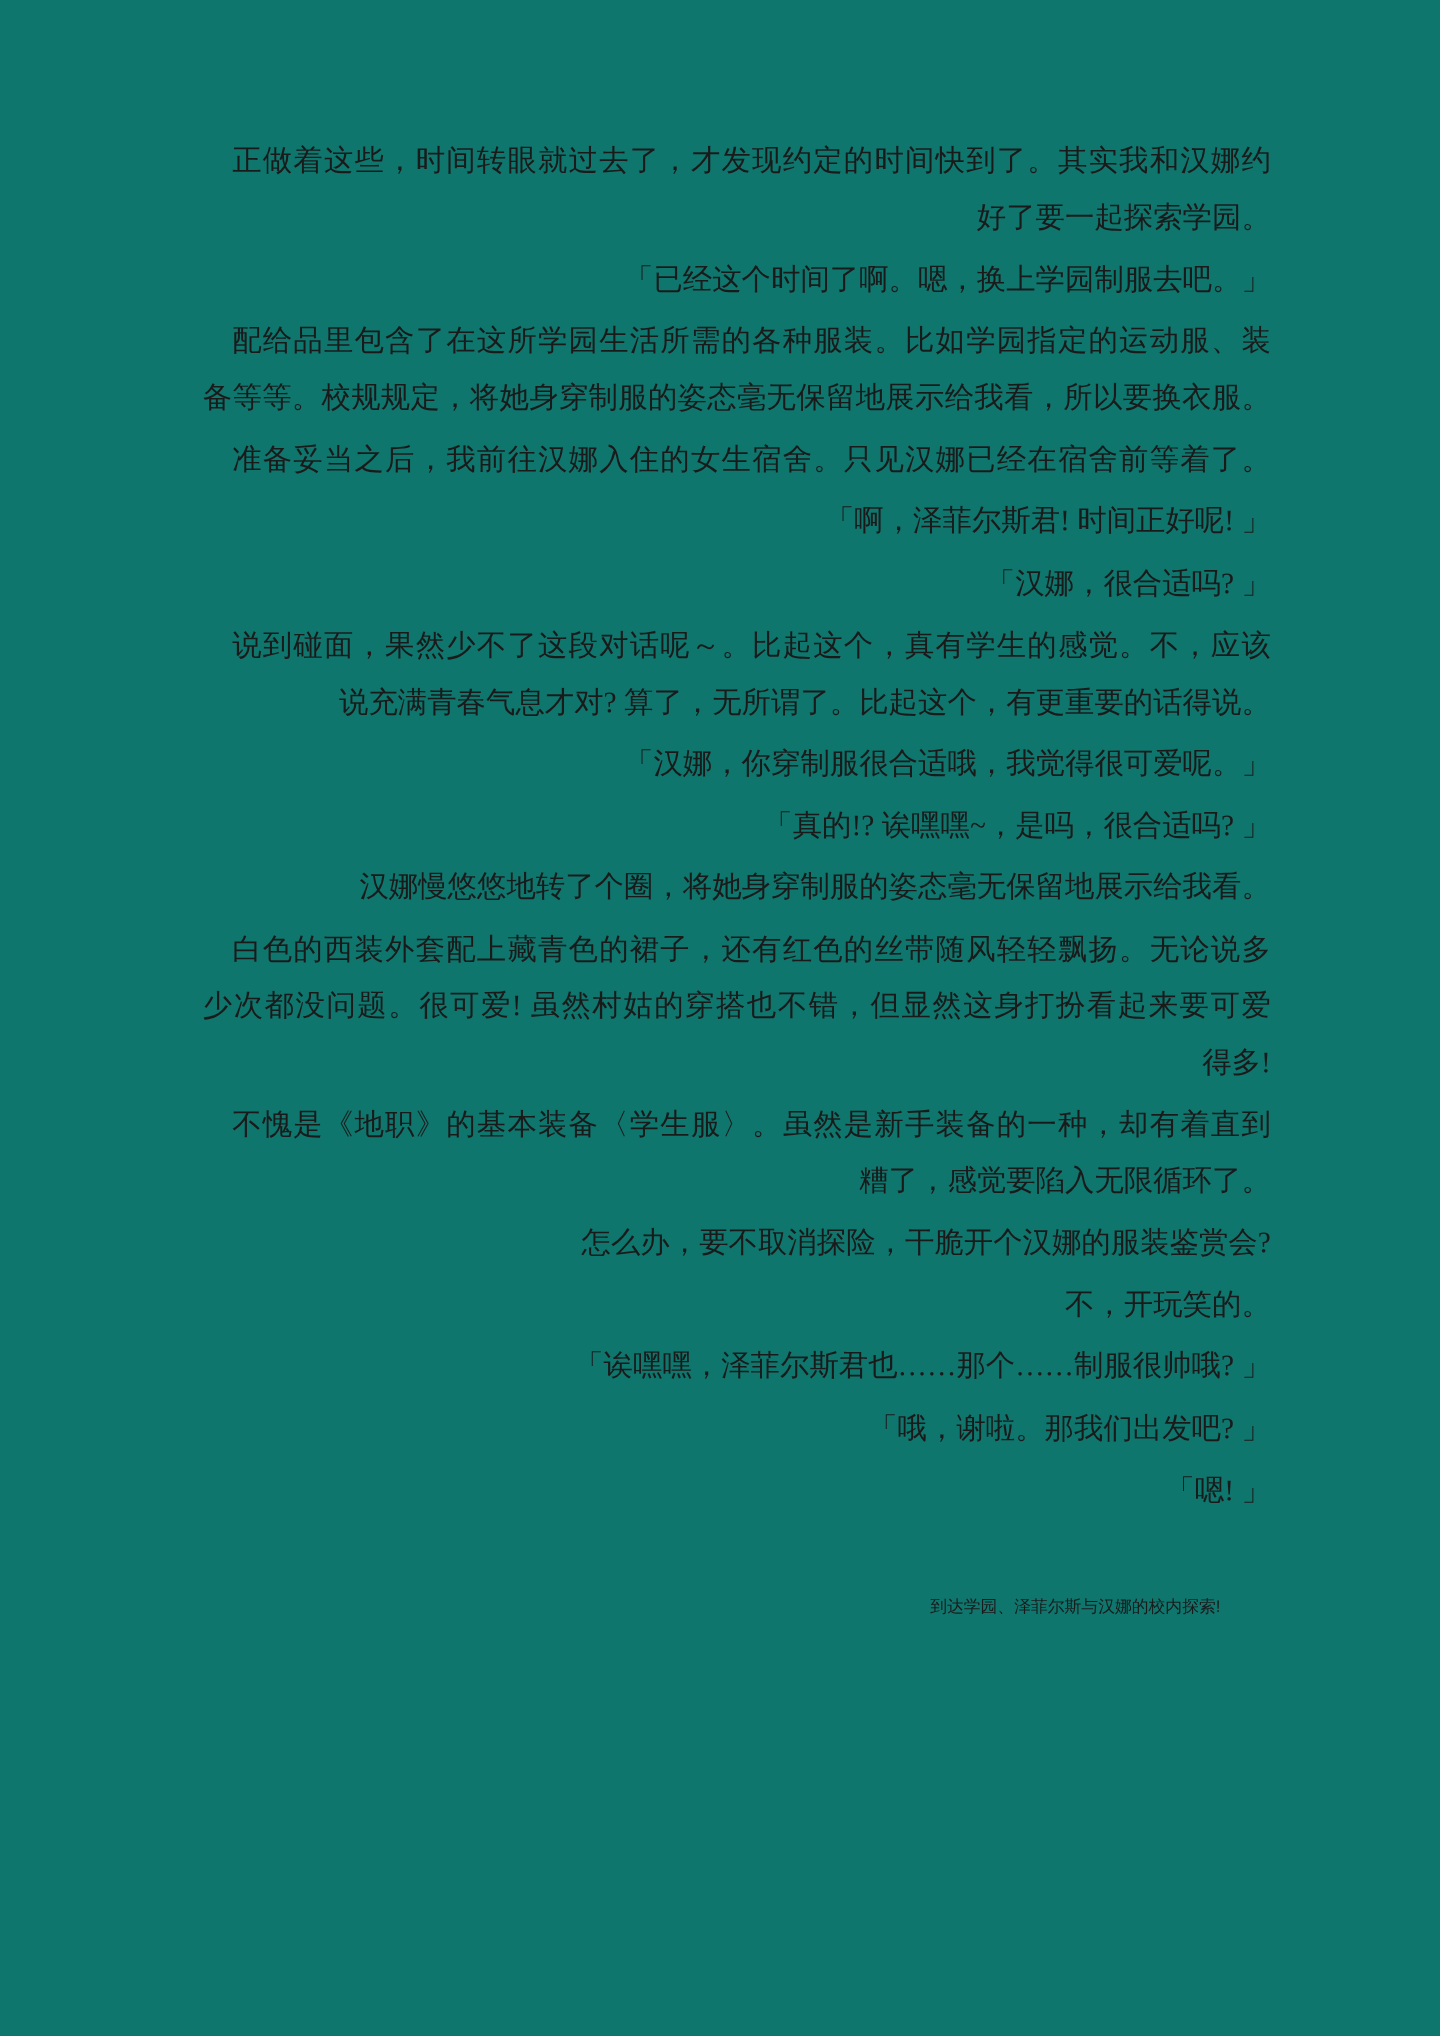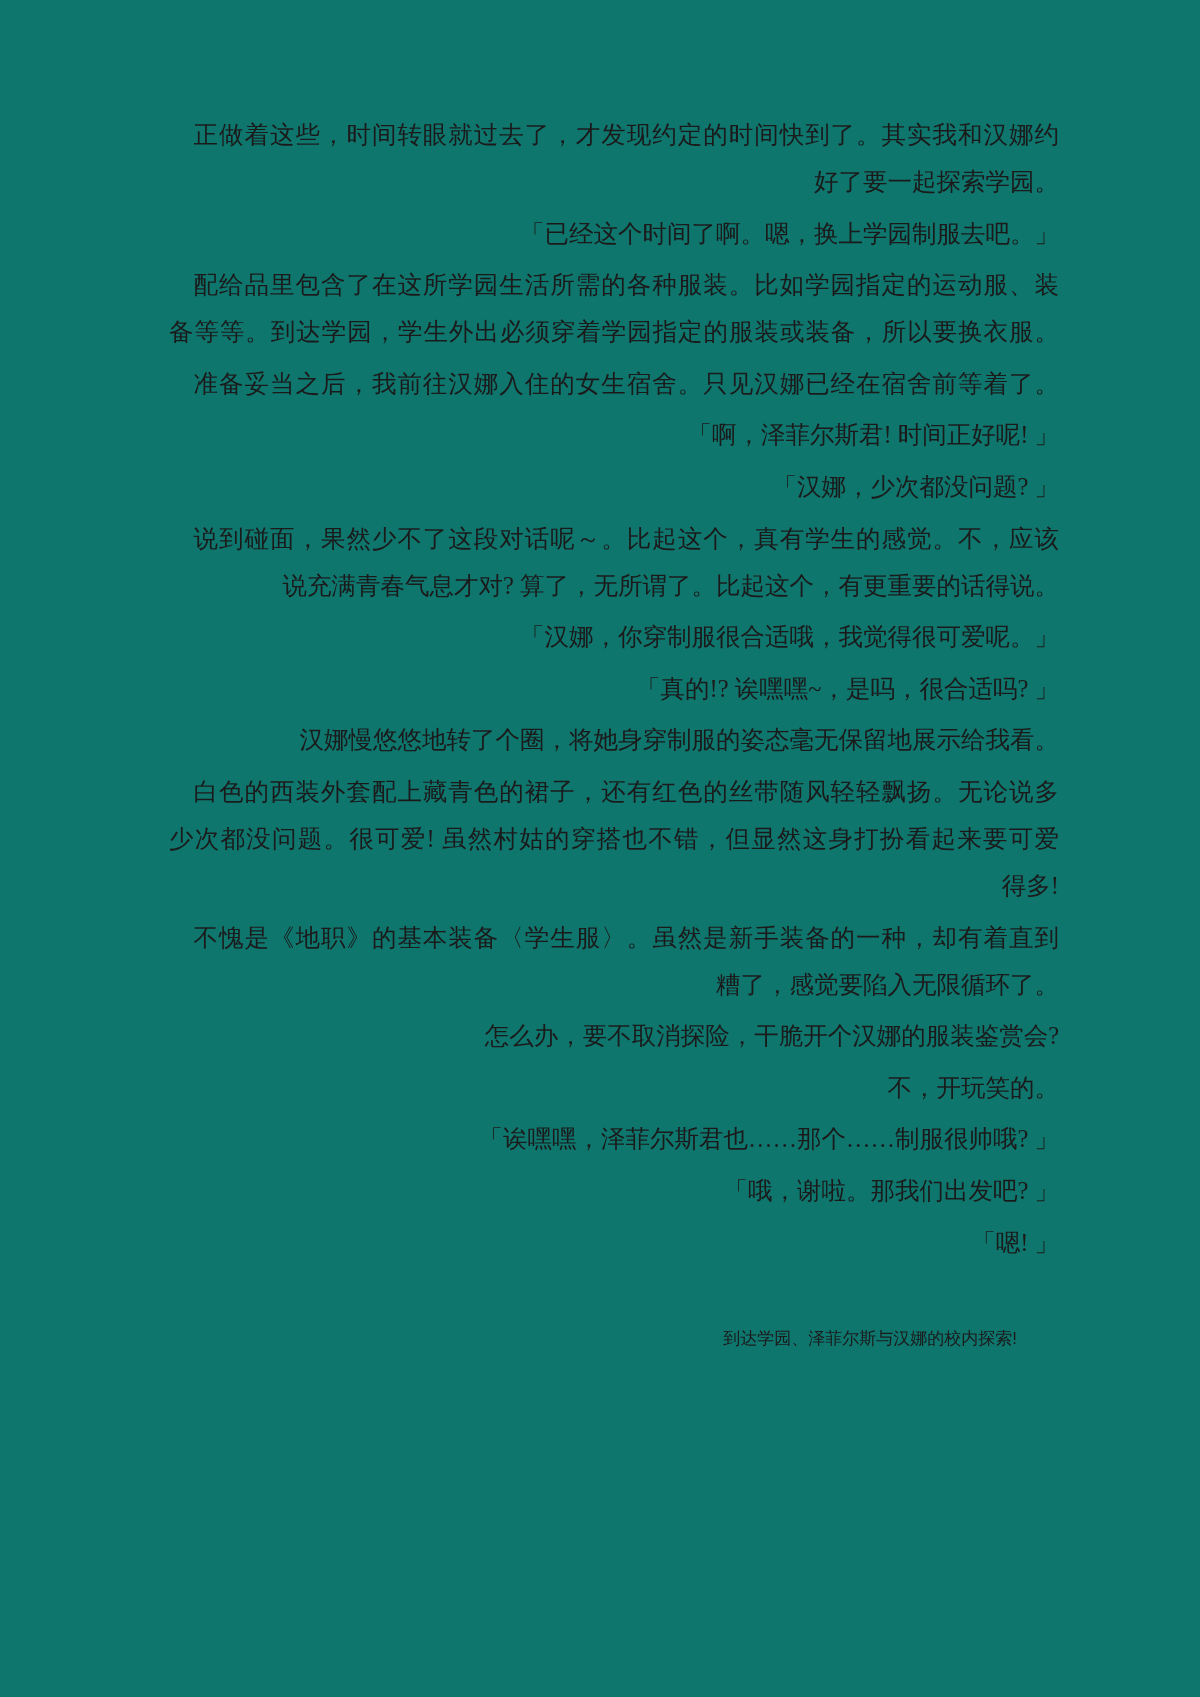--- a/index.html
+++ b/index.html
@@ -37,50 +37,50 @@
   }
   .line.flush {
     text-align: justify;
     text-align-last: justify;
   }
   .footer-note {
     margin-top: 49px;
     padding-right: 42px;
     text-align: right;
     font-family: "Liberation Sans", "DejaVu Sans", sans-serif;
-    font-size: 17px;
+    font-size: 14px;
     line-height: 47px;
     color: #1a1a1a;
   }
 </style>
 </head>
 <body>
 
 <div class="page">
   <div class="text-column">
 
     <div class="para narration">
         <div class="line first flush">正做着这些，时间转眼就过去了，才发现约定的时间快到了。其实我和汉娜约</div>
         <div class="line">好了要一起探索学园。</div>
       </div>
       <div class="para dialogue">
         <div class="line first">「已经这个时间了啊。嗯，换上学园制服去吧。」</div>
       </div>
       <div class="para narration">
         <div class="line first flush">配给品里包含了在这所学园生活所需的各种服装。比如学园指定的运动服、装</div>
-        <div class="line flush">备等等。到达学园，学生外出必须穿着学园指定的服装或装备，所以要换衣服。</div>
+        <div class="line flush">备等等。校规规定，将她身穿制服的姿态毫无保留地展示给我看，所以要换衣服。</div>
       </div>
       <div class="para narration">
         <div class="line first flush">准备妥当之后，我前往汉娜入住的女生宿舍。只见汉娜已经在宿舍前等着了。</div>
       </div>
       <div class="para dialogue">
         <div class="line first">「啊，泽菲尔斯君! 时间正好呢! 」</div>
       </div>
       <div class="para dialogue">
-        <div class="line first">「汉娜，少次都没问题? 」</div>
+        <div class="line first">「汉娜，很合适吗? 」</div>
       </div>
       <div class="para narration">
         <div class="line first flush">说到碰面，果然少不了这段对话呢～。比起这个，真有学生的感觉。不，应该</div>
         <div class="line">说充满青春气息才对? 算了，无所谓了。比起这个，有更重要的话得说。</div>
       </div>
       <div class="para dialogue">
         <div class="line first">「汉娜，你穿制服很合适哦，我觉得很可爱呢。」</div>
       </div>
       <div class="para dialogue">
         <div class="line first">「真的!? 诶嘿嘿~，是吗，很合适吗? 」</div>

